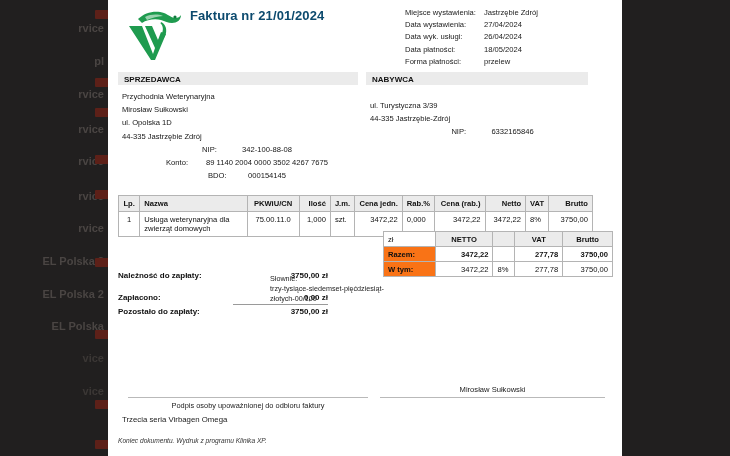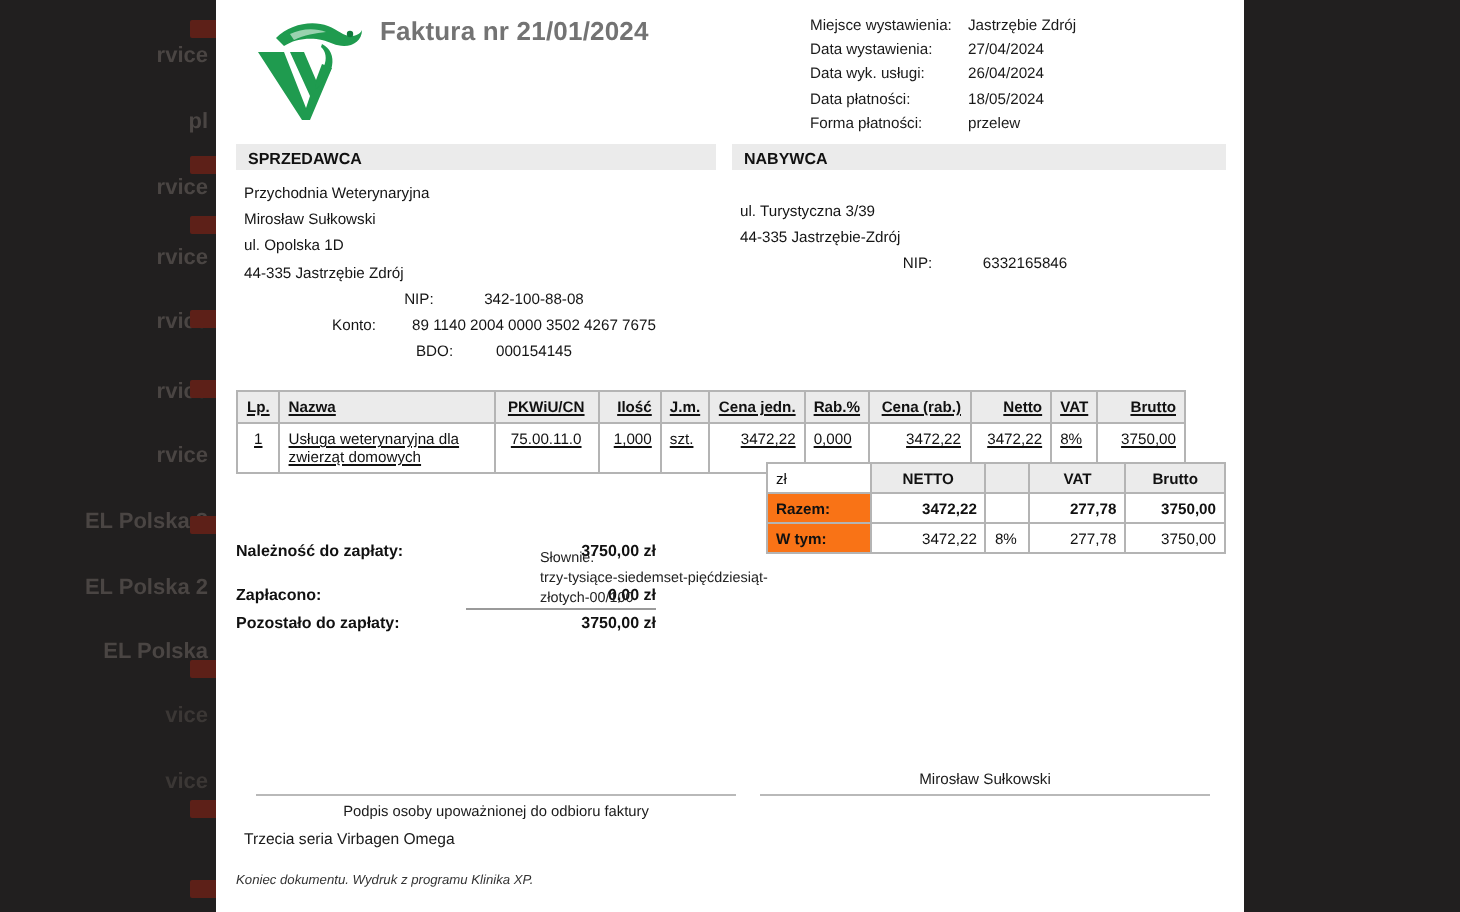--- a/index.html
+++ b/index.html
@@ -49,21 +49,21 @@
   .inner { position: relative; width: 514px; height: 456px; }
 
   
   .logo {
     position: absolute; left: 17px; top: 2px;
     width: 60px; height: 60px;
   }
   .doc-title {
     position: absolute; left: 82px; top: 8px;
     font-size: 13px; font-weight: bold;
-    color: #737373;
+    color: #0c4a6e;
     letter-spacing: .1px;
   }
   .meta {
     position: absolute; left: 297px; top: 7px;
     font-size: 7.6px; color: #1a1a1a;
     line-height: 12.2px;
   }
   .meta-row { display: flex; }
   .meta-k { width: 79px; }
   .meta-v { }
@@ -85,21 +85,20 @@
   .kv { display: flex; justify-content: center; }
   .kv-k { width: 40px; }
 
   
   .items {
     position: absolute; left: 10px; top: 195px;
     width: 475px;
     border-collapse: collapse;
     font-size: 7.6px;
     color: #111;
-    text-decoration: underline;
   }
   .items th {
     background: #ebebeb;
     border: 1px solid #b4b4b4;
     font-weight: bold;
     padding: 3px 4px;
     white-space: nowrap;
   }
   .items td {
     border: 1px solid #b4b4b4;
@@ -298,21 +297,21 @@
               <span class="kv-k">Konto:</span>
               <span>89 1140 2004 0000 3502 4267 7675</span>
             </div>
             <div class="kv">
               <span class="kv-k">BDO:</span>
               <span>000154145</span>
             </div>
           </div>
     </div>
 
-    <div class="party-head" style="left:258px; top:72px; width:247px;">NABYWCA</div>
+    <div class="party-head" style="left:258px; top:72px; width:222px;">NABYWCA</div>
     <div class="party-body" style="left:262px; top:90px; width:245px;">
       <div class="spacer"></div>
       <div>ul. Turystyczna 3/39</div>
       <div>44-335 Jastrzębie-Zdrój</div>
       <div id="buyer-fields">
             <div class="kv">
               <span class="kv-k">NIP:</span>
               <span>6332165846</span>
             </div>
           </div>

